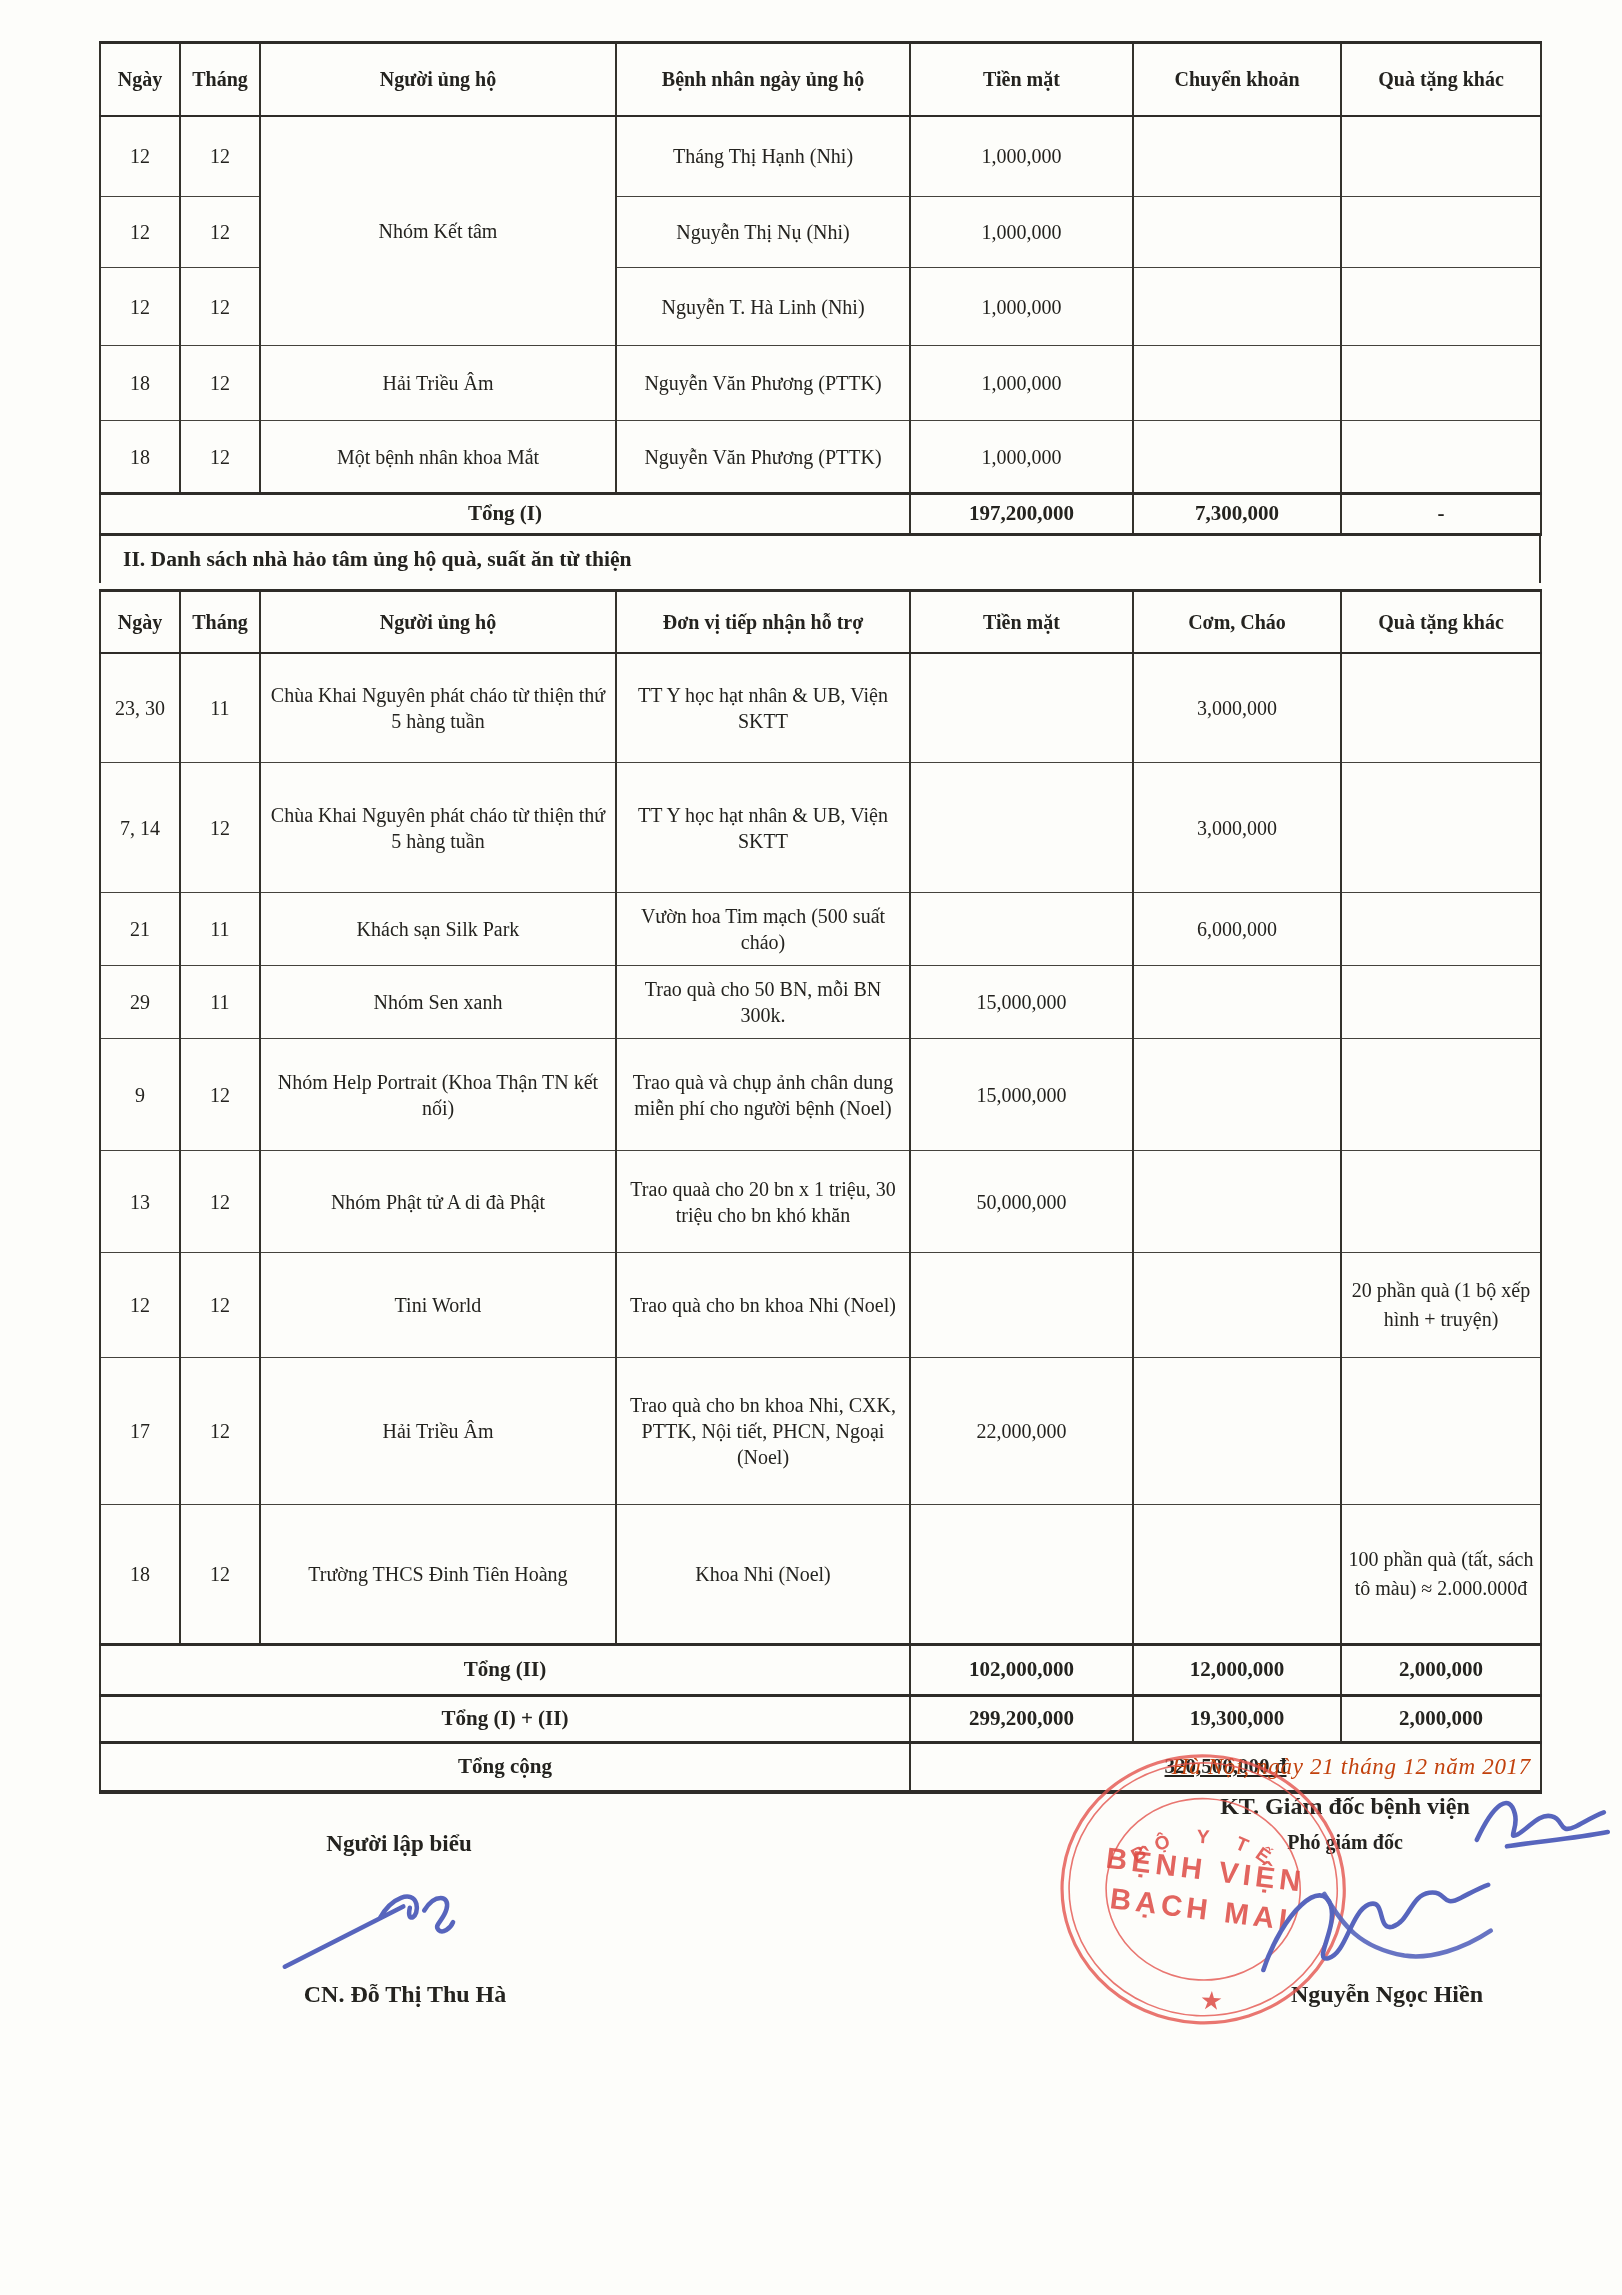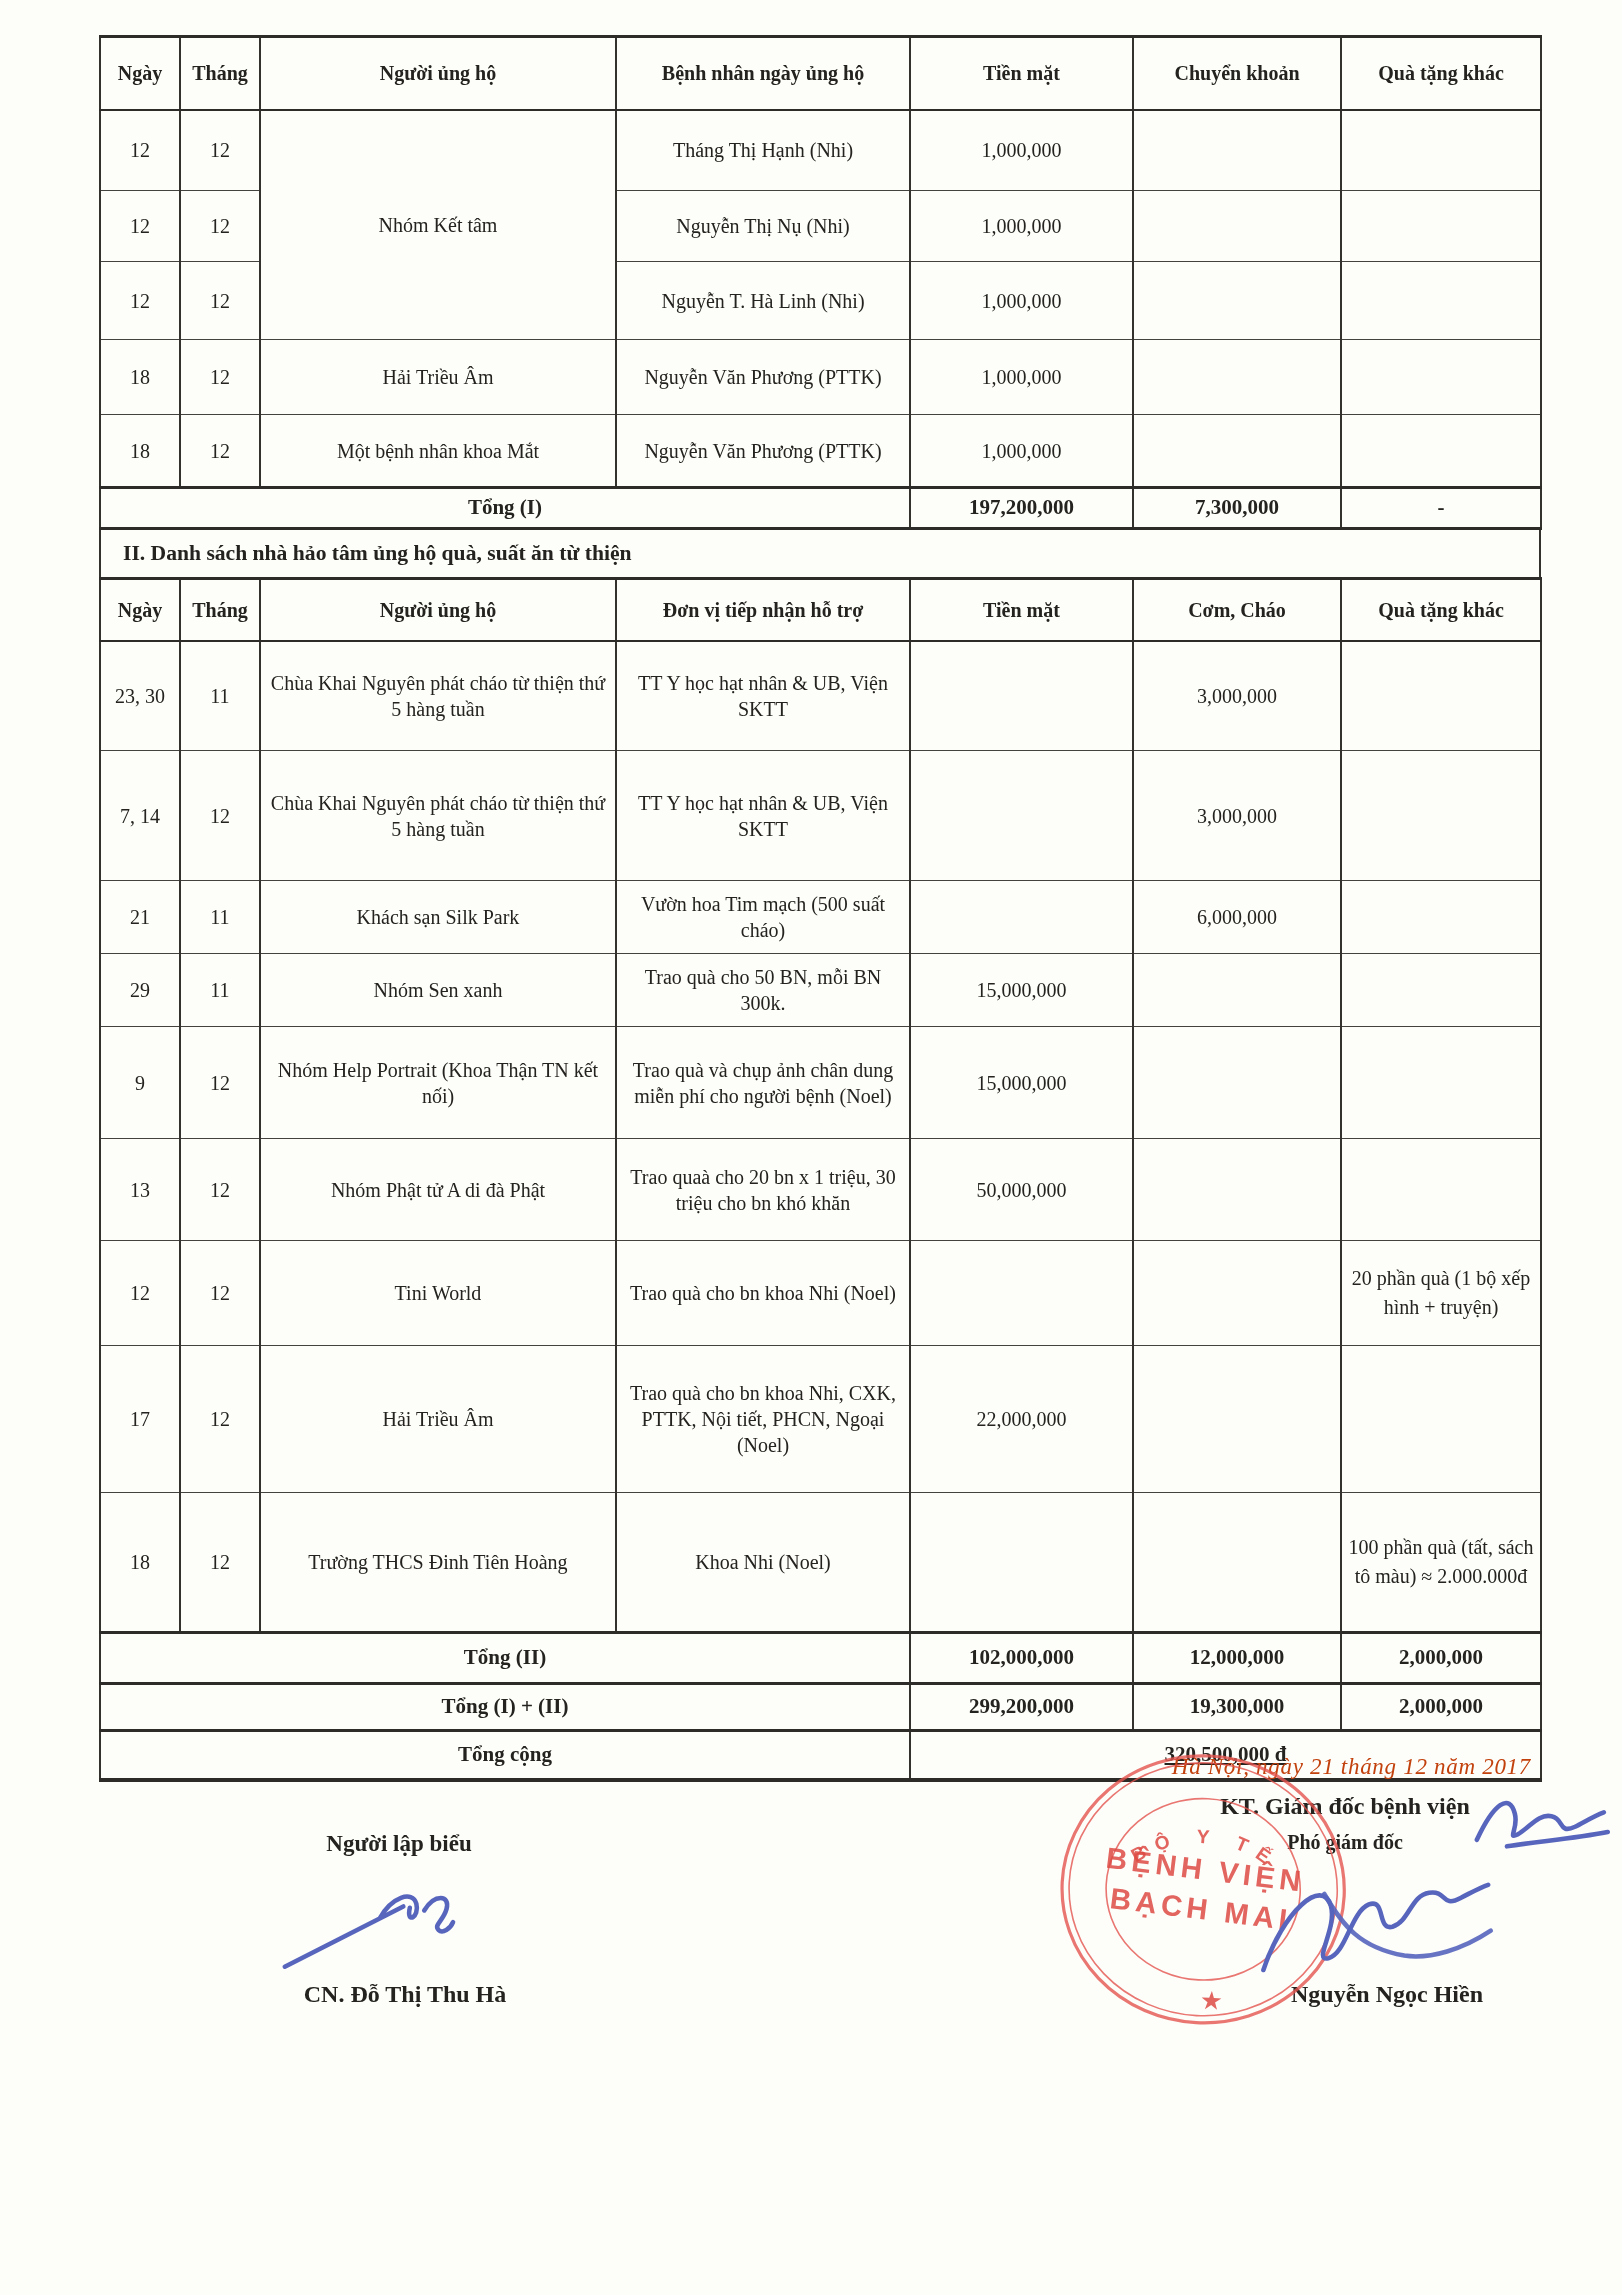--- a/index.html
+++ b/index.html
@@ -17,21 +17,21 @@
   table.tbl{
     border-collapse:collapse;table-layout:fixed;width:1442px;
     font-size:20px;line-height:1.3;
   }
   table.tbl th,table.tbl td{
     border:1.3px solid #44423c;
     border-left:2px solid #34322c;border-right:2px solid #34322c;
     padding:3.9px 6.5px;vertical-align:middle;text-align:center;
     overflow:hidden;
   }
-  table.tbl{border:2.6px solid #2e2c28;}
+  table.tbl{border:2.6px solid #2e2c28;margin-top:6px;}
   table.tbl thead th{
     font-weight:bold;border-top:3.3px solid #2e2c28;border-bottom:2.6px solid #2e2c28;
     font-size:20px;
   }
   td.num{text-align:right;padding-right:9.2px;}
   td.gift{text-align:left;padding-left:9.2px;line-height:1.45;}
   tr.total-row td{
     font-weight:bold;border-top:3.3px solid #2e2c28;border-bottom:3.3px solid #2e2c28;
     font-size:21px;
   }

